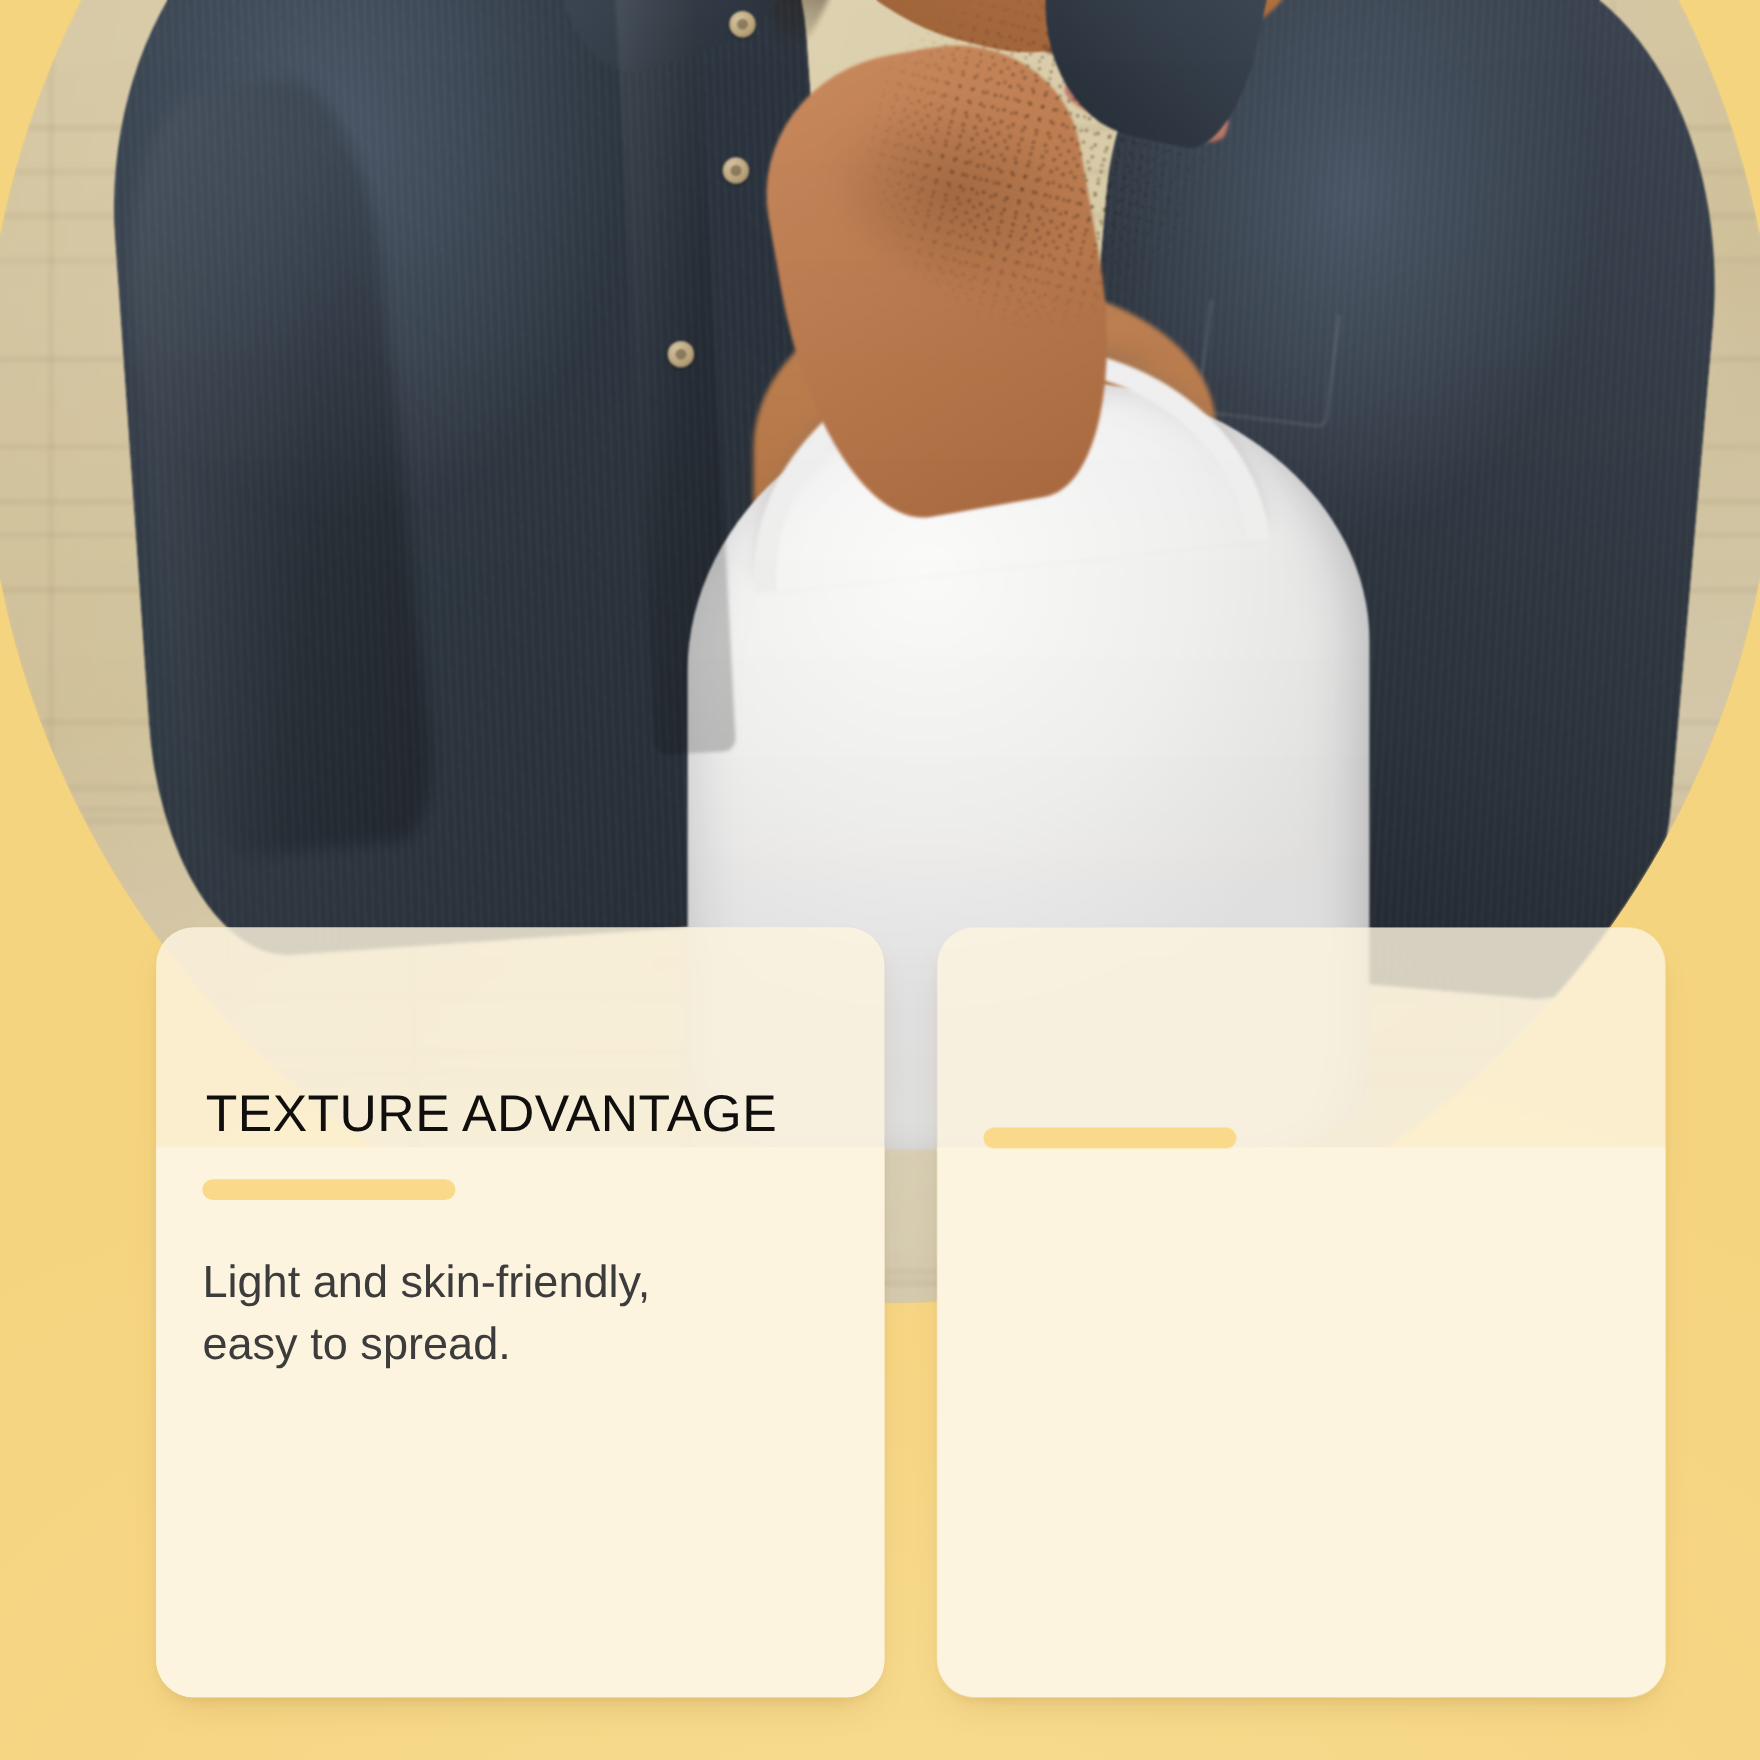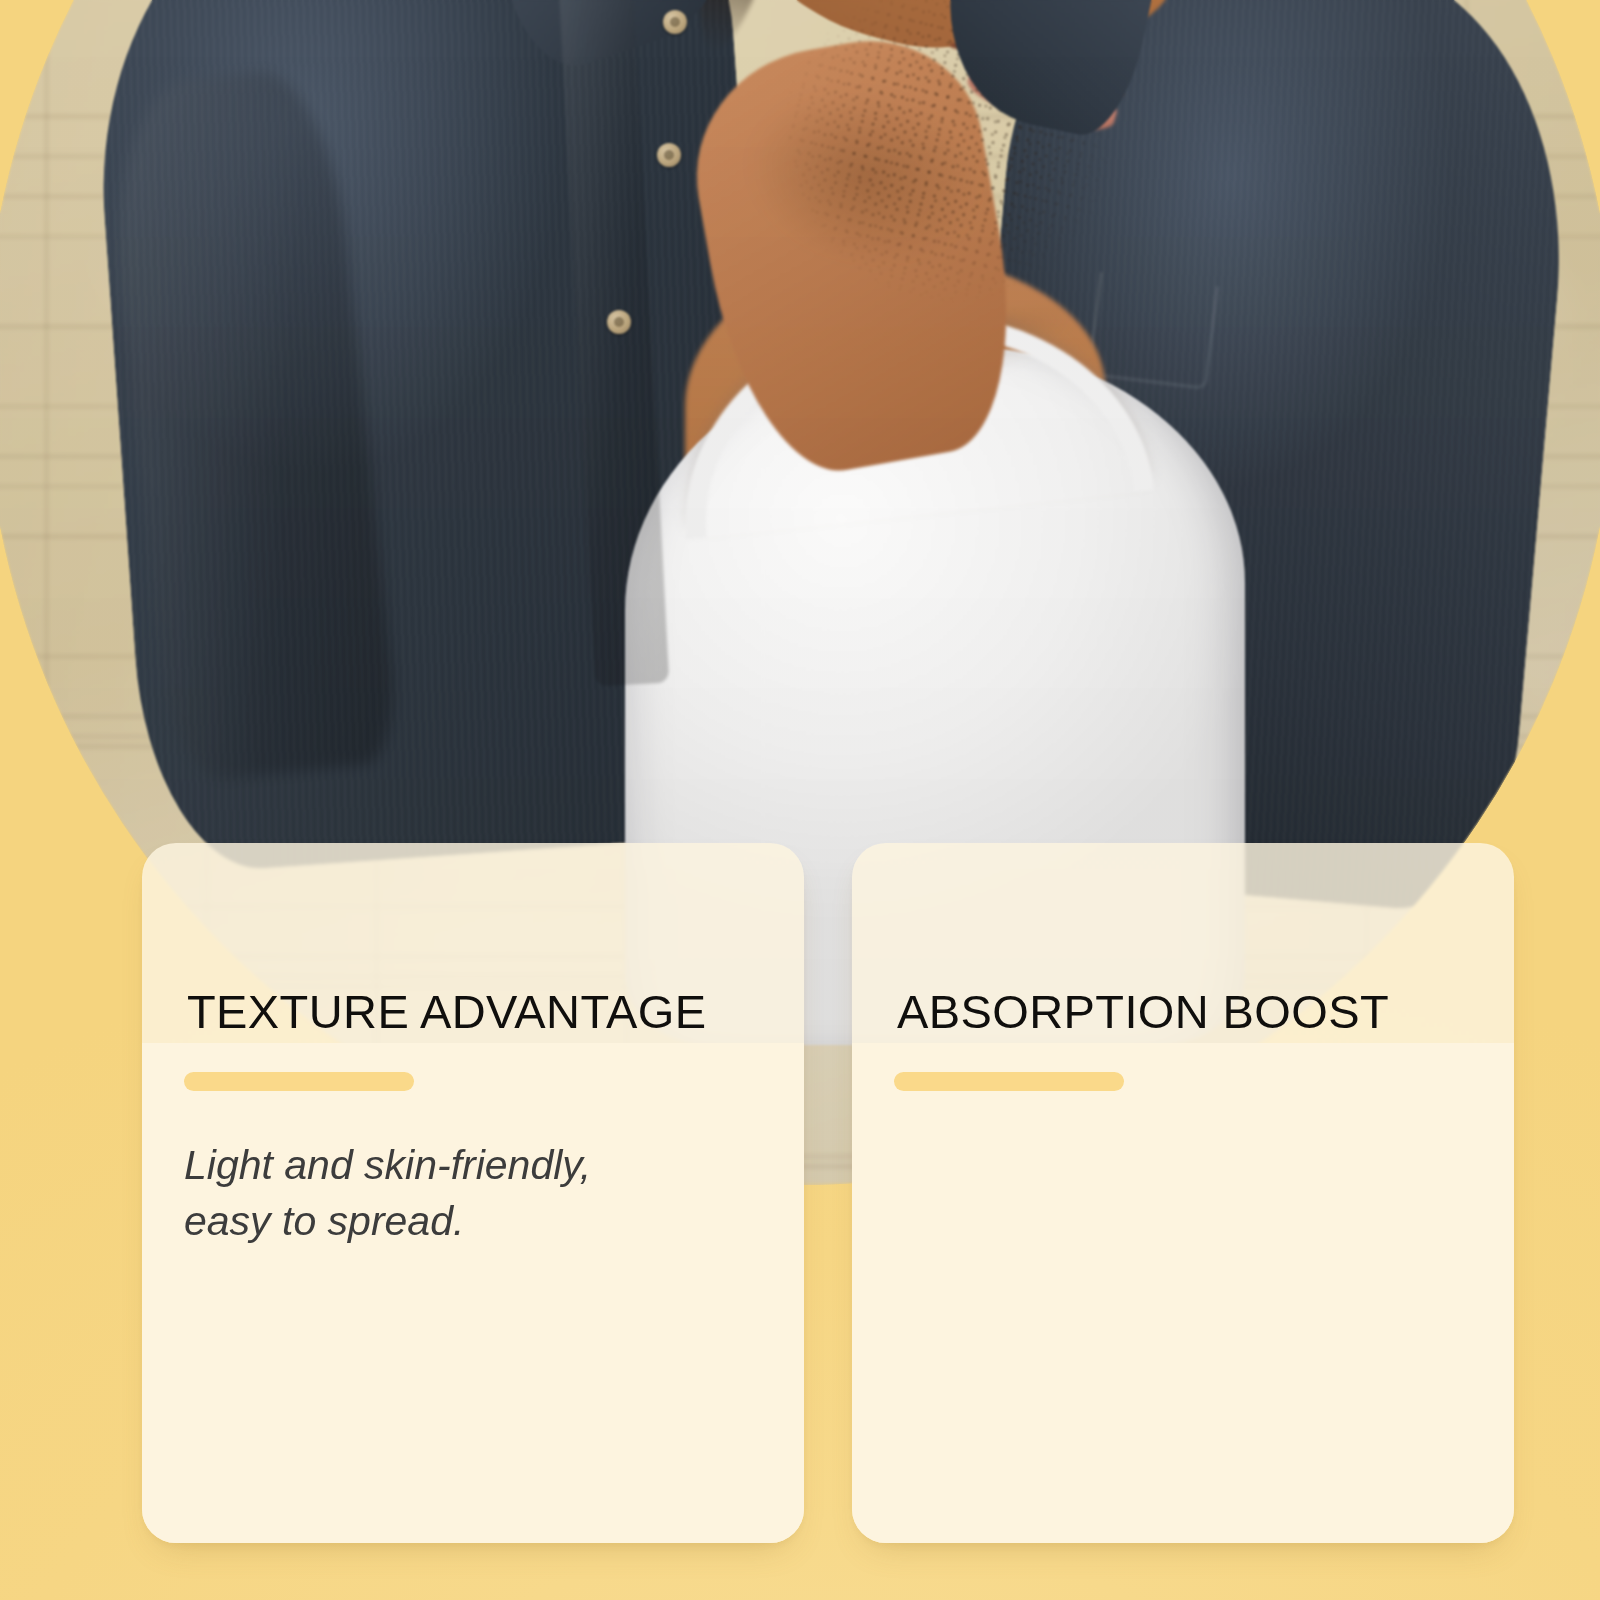--- a/index.html
+++ b/index.html
@@ -355,21 +355,20 @@
     background:#FAD98A;
   }
   .card-body {
     margin-top:47px;
     font-size:41px;
     line-height:1.36;
     color:#3C3C3C;
     font-weight:400;
     max-width:520px;
     white-space:pre-line;
-    font-style:italic;
   }
 </style>
 </head>
 <body>
 
 <div id="poster">
 
   <div class="bg-wash"></div>
 
   <div class="hero-circle">
@@ -419,19 +418,18 @@
   <div class="cards">
 
     <div class="card">
       <div class="card-title">TEXTURE ADVANTAGE</div>
       <div class="card-rule"></div>
       <div class="card-body">Light and skin-friendly,
 easy to spread.</div>
     </div>
 
     <div class="card">
-      <div class="card-title">ABSORPTION BOOST</div>
       <div class="card-rule"></div>
     </div>
 
   </div>
 
 </div>
 
 </body></html>

